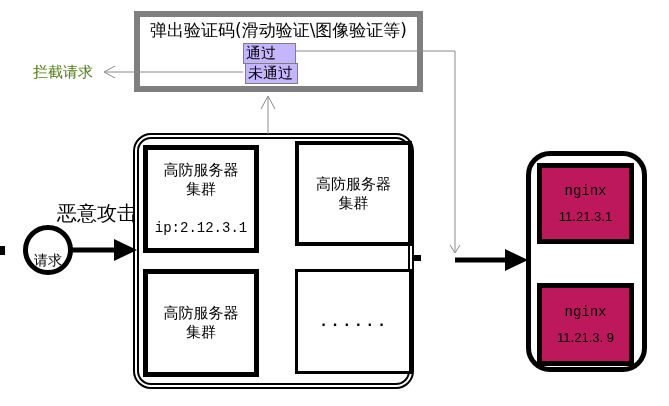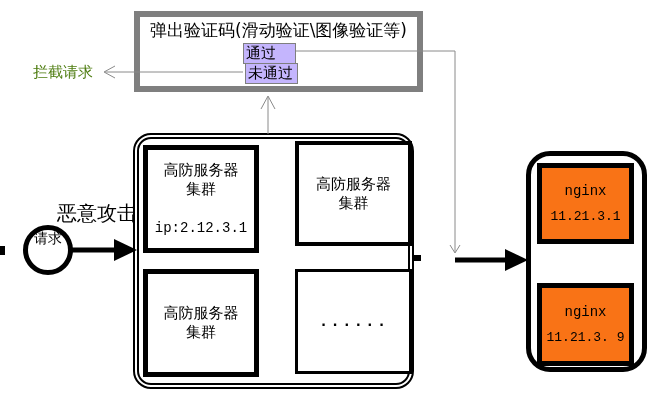--- a/index.html
+++ b/index.html
@@ -12,40 +12,40 @@
   .captcha-box{left:134px;top:11px;width:289px;height:81px;border:6px solid #7f7f7f;background:#fff;}
   .captcha-title{left:140px;top:22px;width:277px;text-align:center;font-size:17px;line-height:17px;white-space:nowrap;}
   .outcome{border:1px solid #7f7f7f;background:#c4b5fd;font-size:15px;line-height:19px;padding-left:2px;white-space:nowrap;}
   .pass-box{left:243px;top:43px;width:53px;height:21px;}
   .fail-box{left:245px;top:63px;width:53px;height:21px;}
   
   .intercept-label{left:33px;top:63px;font-size:15px;color:#4d7c0f;white-space:nowrap;}
   .attack-label{left:57px;top:200px;font-size:20px;white-space:nowrap;}
   
   .request-circle{left:23px;top:225px;width:50px;height:50px;border:5px solid #000;border-radius:50%;
-    display:flex;align-items:flex-start;justify-content:center;background:#fff;}
+    display:flex;align-items:flex-end;justify-content:center;background:#fff;}
   .request-label{font-size:14px;white-space:nowrap;}
   
   .defense-container{left:133px;top:133px;width:281px;height:256px;border:6px double #000;border-radius:18px;background:#fff;}
   .server-box{background:#fff;display:flex;flex-direction:column;align-items:center;justify-content:center;text-align:center;}
   .server-box .cjk{font-size:15px;line-height:19px;}
   .server-box .ip{font-family:"Liberation Mono",monospace;font-size:14px;line-height:18px;margin-top:20px;white-space:nowrap;}
   .server-1{left:143px;top:145px;width:116px;height:108px;border:5px solid #000;}
   .server-2{left:295px;top:141px;width:117px;height:105px;border:4px solid #000;}
   .server-3{left:143px;top:269px;width:116px;height:108px;border:5px solid #000;}
   .dots-box{left:295px;top:269px;width:117px;height:105px;border:3px solid #000;background:#fff;
     display:flex;align-items:center;justify-content:center;}
   .dots-text{font-family:"Liberation Mono",monospace;font-weight:bold;font-size:16px;letter-spacing:2px;}
   
   .nginx-container{left:526px;top:151px;width:121px;height:221px;border:5px solid #000;border-radius:24px;background:#fff;}
-  .nginx-box{background:#f97316;border:5px solid #000;display:flex;flex-direction:column;align-items:center;justify-content:center;text-align:center;}
+  .nginx-box{background:#be185d;border:5px solid #000;display:flex;flex-direction:column;align-items:center;justify-content:center;text-align:center;}
   .nginx-1{left:537px;top:163px;width:97px;height:81px;}
   .nginx-2{left:537px;top:283px;width:97px;height:83px;}
   .nginx-box .name{font-family:"Liberation Mono",monospace;font-size:14px;line-height:16px;}
-  .nginx-box .ip{font-family:Liberation Mono, monospace;font-size:13px;line-height:15px;margin-top:10px;white-space:nowrap;}
+  .nginx-box .ip{font-family:Liberation Sans, sans-serif;font-size:13px;line-height:15px;margin-top:10px;white-space:nowrap;}
   
   .arrow-layer{left:0;top:0;width:669px;height:406px;pointer-events:none;}
 </style>
 </head>
 <body>
 
 <div class="canvas">
 
   <div class="abs captcha-box"></div>
   <div class="abs captcha-title">弹出验证码(滑动验证\图像验证等)</div>

